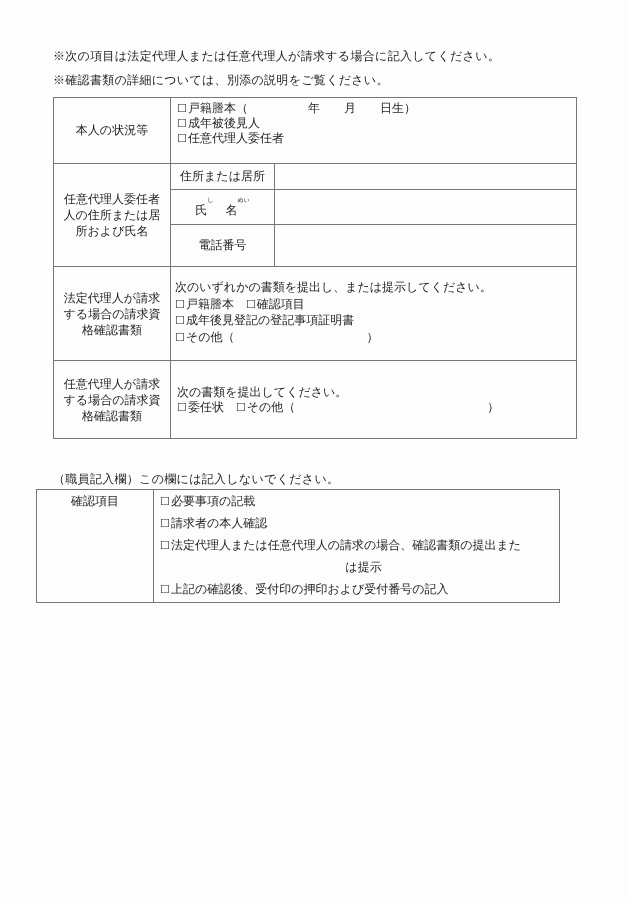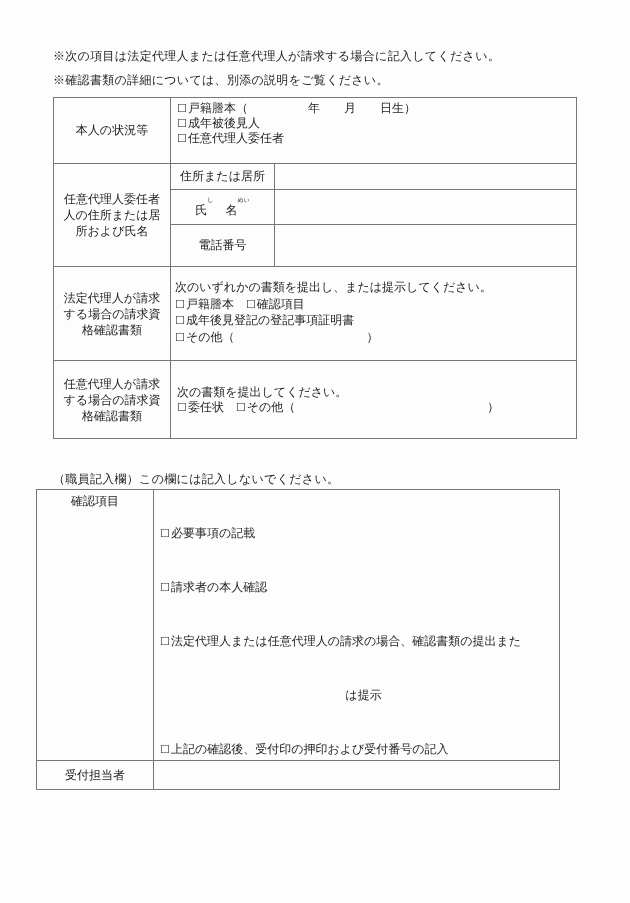--- a/index.html
+++ b/index.html
@@ -8,21 +8,21 @@
     font-family:"DejaVu Serif", "Liberation Serif", serif; color:#1e1e1e; font-size:12px;
   }
   .note { position:absolute; left:53px; font-size:12px; white-space:nowrap; letter-spacing:0.3px; }
   .tbl { position:absolute; border-collapse:collapse; table-layout:fixed; }
   .tbl td { border:1px solid #777; padding:0; vertical-align:middle; font-size:12px; line-height:15px; }
   .lbl { text-align:center; }
   .cb::before { content:"☐"; font-family:"DejaVu Sans", sans-serif; font-size:11px; margin-right:1px; }
   .ruby-wrap { display:inline-block; position:relative; margin:0 6px; }
   .ruby-wrap rt { font-size:6px; }
   .line { white-space:nowrap; }
-  .staff .lines div { height:22px; line-height:22px;margin-top:32px; }
+  .staff .lines div { height:22px; line-height:22px; }
 </style>
 </head>
 <body>
 
 <div class="note" style="top:48px;">※次の項目は法定代理人または任意代理人が請求する場合に記入してください。</div>
 <div class="note" style="top:72px;">※確認書類の詳細については、別添の説明をご覧ください。</div>
 
 <table class="tbl" style="left:53px; top:97px; width:524px;">
   <colgroup>
       <col style="width:117px">
@@ -99,18 +99,14 @@
       <tr style="height:113px;">
     <td class="lbl" style="vertical-align:top; padding-top:2px; line-height:18px;">確認項目</td>
     <td style="vertical-align:top; padding:0 0 0 6px;" class="lines">
       <div class="line cb">必要事項の記載</div>
       <div class="line cb">請求者の本人確認</div>
       <div class="line cb">法定代理人または任意代理人の請求の場合、確認書類の提出また</div>
       <div class="line" style="padding-left:8px;text-align:center;">は提示</div>
       <div class="line cb">上記の確認後、受付印の押印および受付番号の記入</div>
     </td>
   </tr>
-  <tr style="height:29px;">
-    <td class="lbl">受付担当者</td>
-    <td></td>
-  </tr>
 </tbody>
   </table>
 
 </body></html>

